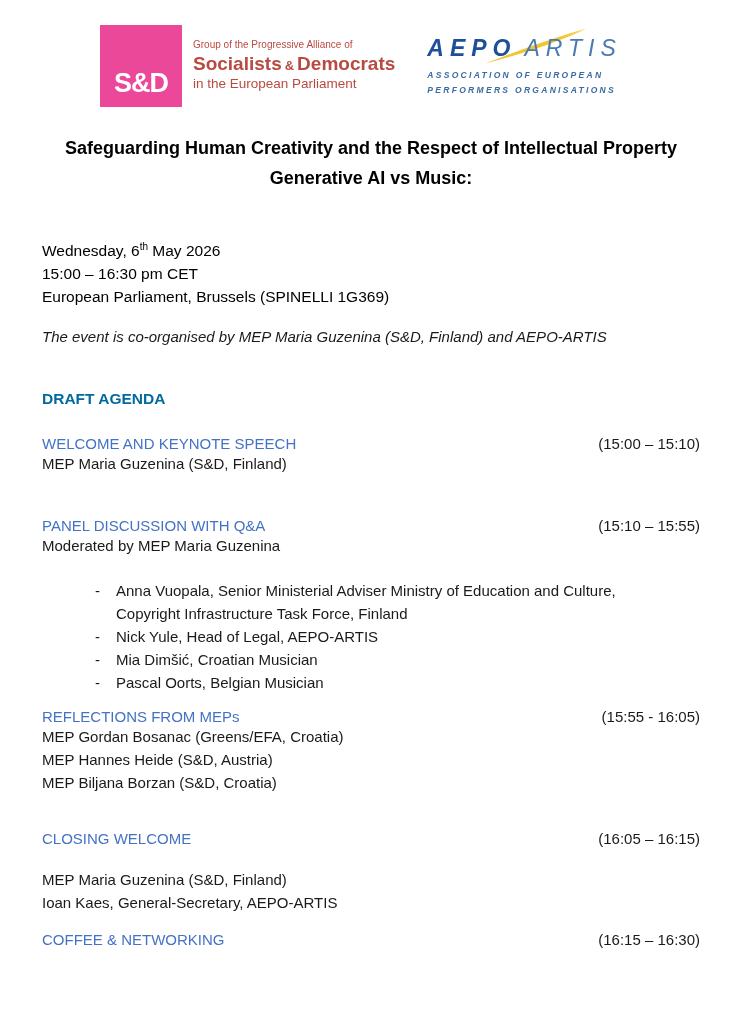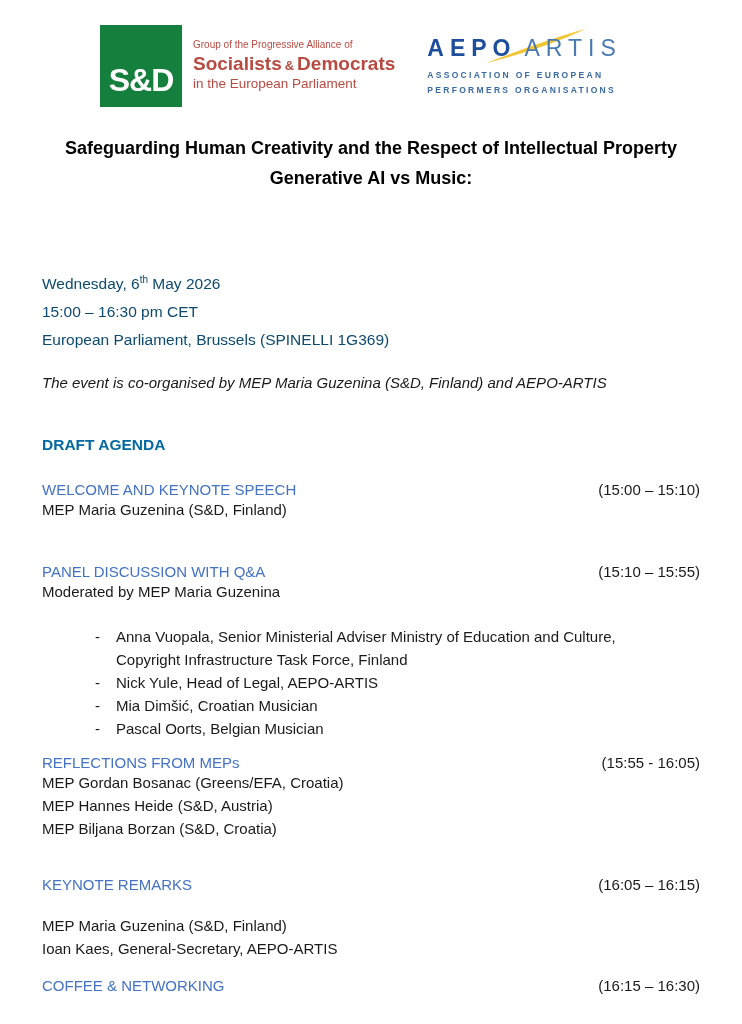--- a/index.html
+++ b/index.html
@@ -7,42 +7,42 @@
   body { font-family:"Liberation Sans", sans-serif; color:#1a1a1a; }
   .page {
     position:relative; width:742px; height:1024px; margin:0 auto;
     background:#ffffff; padding:0 42px; overflow:hidden;
   }
 
   
   .header { display:flex; align-items:center; margin-top:25px; margin-left:58px; height:82px; }
   .sd-logo { display:flex; align-items:center; }
   .sd-square {
-    width:82px; height:82px; background:#15803d; color:#ffffff;
+    width:82px; height:82px; background:#ec4899; color:#ffffff;
     display:flex; align-items:flex-end; justify-content:center;
-    font-weight:bold; font-size:32px; letter-spacing:-1px; padding-bottom:8px;
+    font-weight:bold; font-size:27px; letter-spacing:-1px; padding-bottom:8px;
   }
   .sd-text { color:#B94A41; margin-left:11px; line-height:1.25; }
   .sd-line1 { font-size:10px; }
   .sd-line2 { font-size:19px; font-weight:bold; }
   .sd-amp { font-size:13px; font-weight:bold; margin:0 3px; }
   .sd-line3 { font-size:13.5px; }
 
-  .aepo-logo { margin-left:32px; }
+  .aepo-logo { margin-left:32px;font-style:italic; }
   .aepo-top { position:relative; white-space:nowrap; }
   .aepo-swoosh { position:absolute; left:58px; top:-9px; width:104px; height:42px; z-index:0; }
   .aepo-word1 { position:relative; z-index:1; color:#1D4F9C; font-weight:bold; font-size:23px; letter-spacing:6px; }
   .aepo-word2 { position:relative; z-index:1; color:#4A7AB2; font-weight:normal; font-size:23px; letter-spacing:6px; margin-left:8px; }
   .aepo-sub { color:#3A6BA3; font-size:8.5px; font-weight:bold; letter-spacing:2.3px; line-height:1.65; margin-top:6px; }
 
   
   .title { text-align:center; margin-top:26px; font-weight:bold; color:#000; font-size:18px; line-height:30px; }
 
   
-  .event-info { margin-top:73px; color:#0c4a6e; font-size:15.5px; line-height:28px; }
+  .event-info { margin-top:42px; color:#000000; font-size:15.5px; line-height:23px; }
   .event-info sup { font-size:10px; vertical-align:super; }
   .organiser-note { margin-top:20px; font-style:italic; font-size:15px; color:#1a1a1a; }
 
   
   .agenda-heading { margin-top:45px; color:#0369a1; font-weight:bold; font-size:15.5px; }
   .section { }
   .sec-head { display:flex; justify-content:space-between; align-items:center; }
   .sec-title { color:#4472C4; font-size:15px; }
   .sec-time { color:#1a1a1a; font-size:15px; }
   .sec-body { font-size:15px; line-height:23px; color:#1a1a1a; }
@@ -147,21 +147,21 @@
     </div>
     <div class="sec-body">
       <div>MEP Gordan Bosanac (Greens/EFA, Croatia)</div>
       <div>MEP Hannes Heide (S&amp;D, Austria)</div>
       <div>MEP Biljana Borzan (S&amp;D, Croatia)</div>
     </div>
   </div>
 
   <div class="section mt-s4">
     <div class="sec-head">
-      <span class="sec-title">KEYNOTE REMARKS</span>
+      <span class="sec-title">CLOSING WELCOME</span>
       <span class="sec-time">(16:05 – 16:15)</span>
     </div>
     <div class="sec-body gap-body">
       <div>MEP Maria Guzenina (S&amp;D, Finland)</div>
       <div>Ioan Kaes, General-Secretary, AEPO-ARTIS</div>
     </div>
   </div>
 
   <div class="section mt-s5">
     <div class="sec-head">

